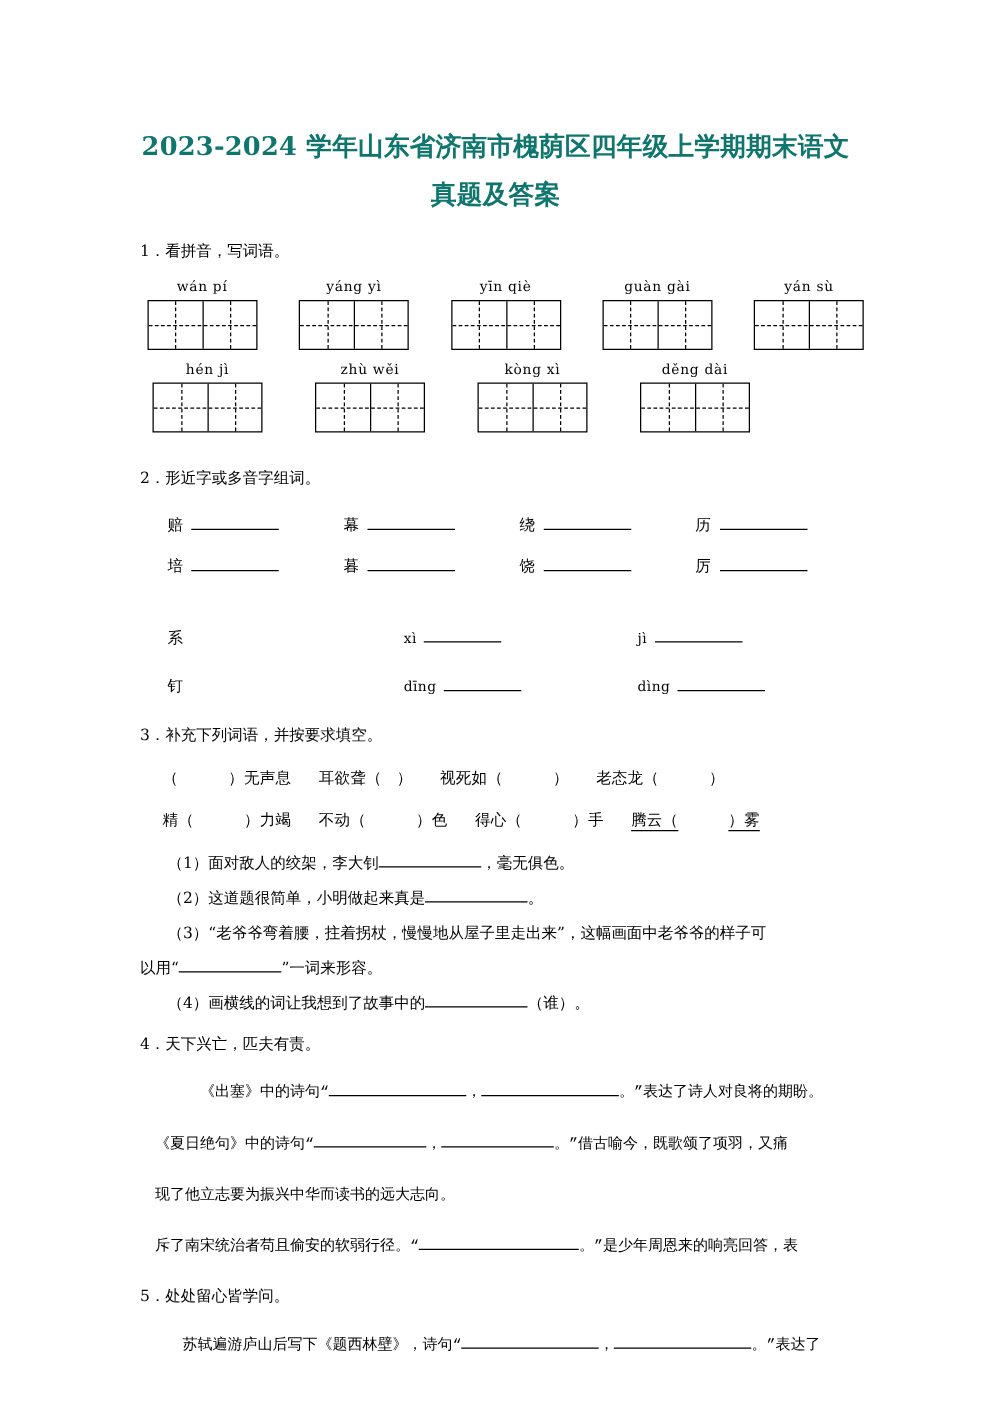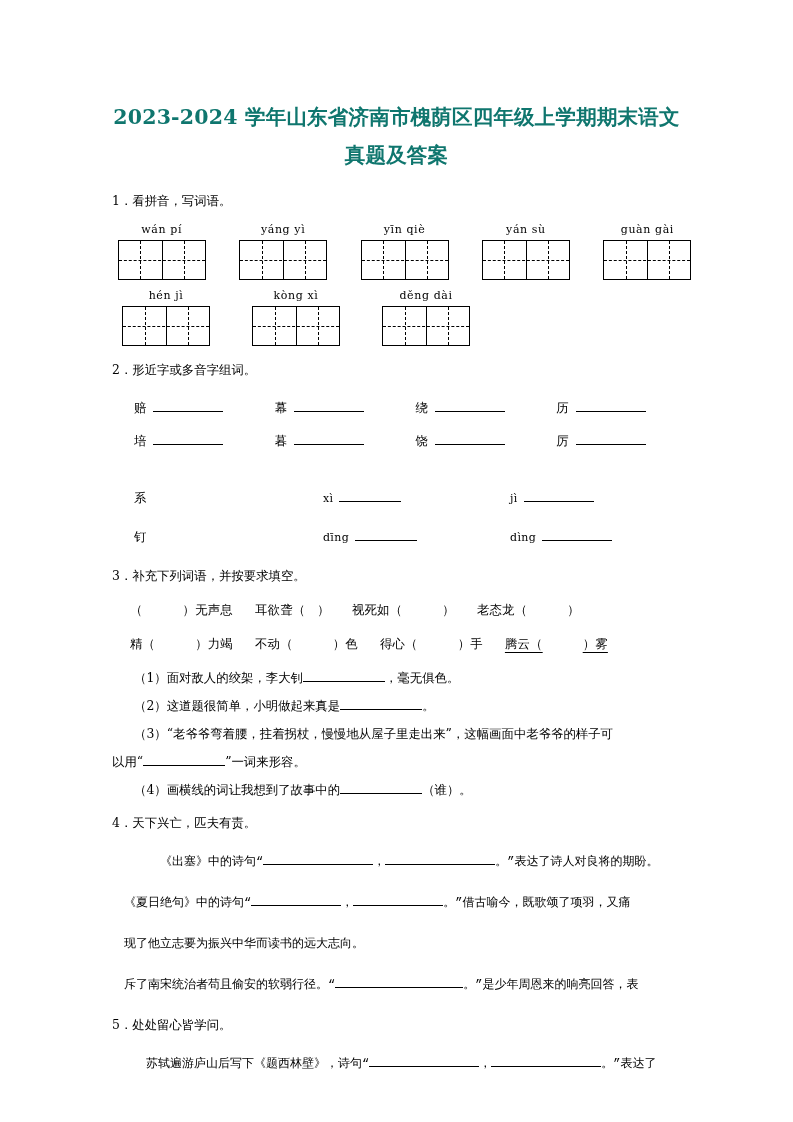--- a/index.html
+++ b/index.html
@@ -219,61 +219,68 @@
             </div>
         </div>
         <div class="pinyin-cell">
           <div class="pinyin-text">yīn qiè</div>
           <div class="tianzige">
               <div class="half"></div>
               <div class="half"></div>
             </div>
         </div>
         <div class="pinyin-cell">
+          <div class="pinyin-text">guàn gài</div>
+          <div class="tianzige">
+              <div class="half"></div>
+              <div class="half"></div>
+            </div>
+        </div>
+        <div class="pinyin-cell">
           <div class="pinyin-text">yán sù</div>
           <div class="tianzige">
               <div class="half"></div>
               <div class="half"></div>
             </div>
         </div>
-        <div class="pinyin-cell">
-          <div class="pinyin-text">guàn gài</div>
-          <div class="tianzige">
-              <div class="half"></div>
-              <div class="half"></div>
-            </div>
-        </div>
       </div>
 
       <div class="pinyin-row">
         <div class="pinyin-cell">
           <div class="pinyin-text">hén jì</div>
           <div class="tianzige">
               <div class="half"></div>
               <div class="half"></div>
             </div>
         </div>
         <div class="pinyin-cell">
+          <div class="pinyin-text">zhù wěi</div>
+          <div class="tianzige">
+              <div class="half"></div>
+              <div class="half"></div>
+            </div>
+        </div>
+        <div class="pinyin-cell">
           <div class="pinyin-text">kòng xì</div>
           <div class="tianzige">
               <div class="half"></div>
               <div class="half"></div>
             </div>
         </div>
         <div class="pinyin-cell">
           <div class="pinyin-text">děng dài</div>
           <div class="tianzige">
               <div class="half"></div>
               <div class="half"></div>
             </div>
         </div>
       </div>
     </div>
 
-    <p class="q-head" style="margin-top:11px;">
+    <p class="q-head" style="margin-top:23px;">
       <span class="q-num">2．</span><span>形近字或多音字组词。</span>
     </p>
 
     <div class="pairs-block">
       <div class="pair-row">
         <div class="pair-item">
             <span class="pair-char">赔</span>
             <span class="blank bl-70"></span>
           </div>
         <div class="pair-item">

